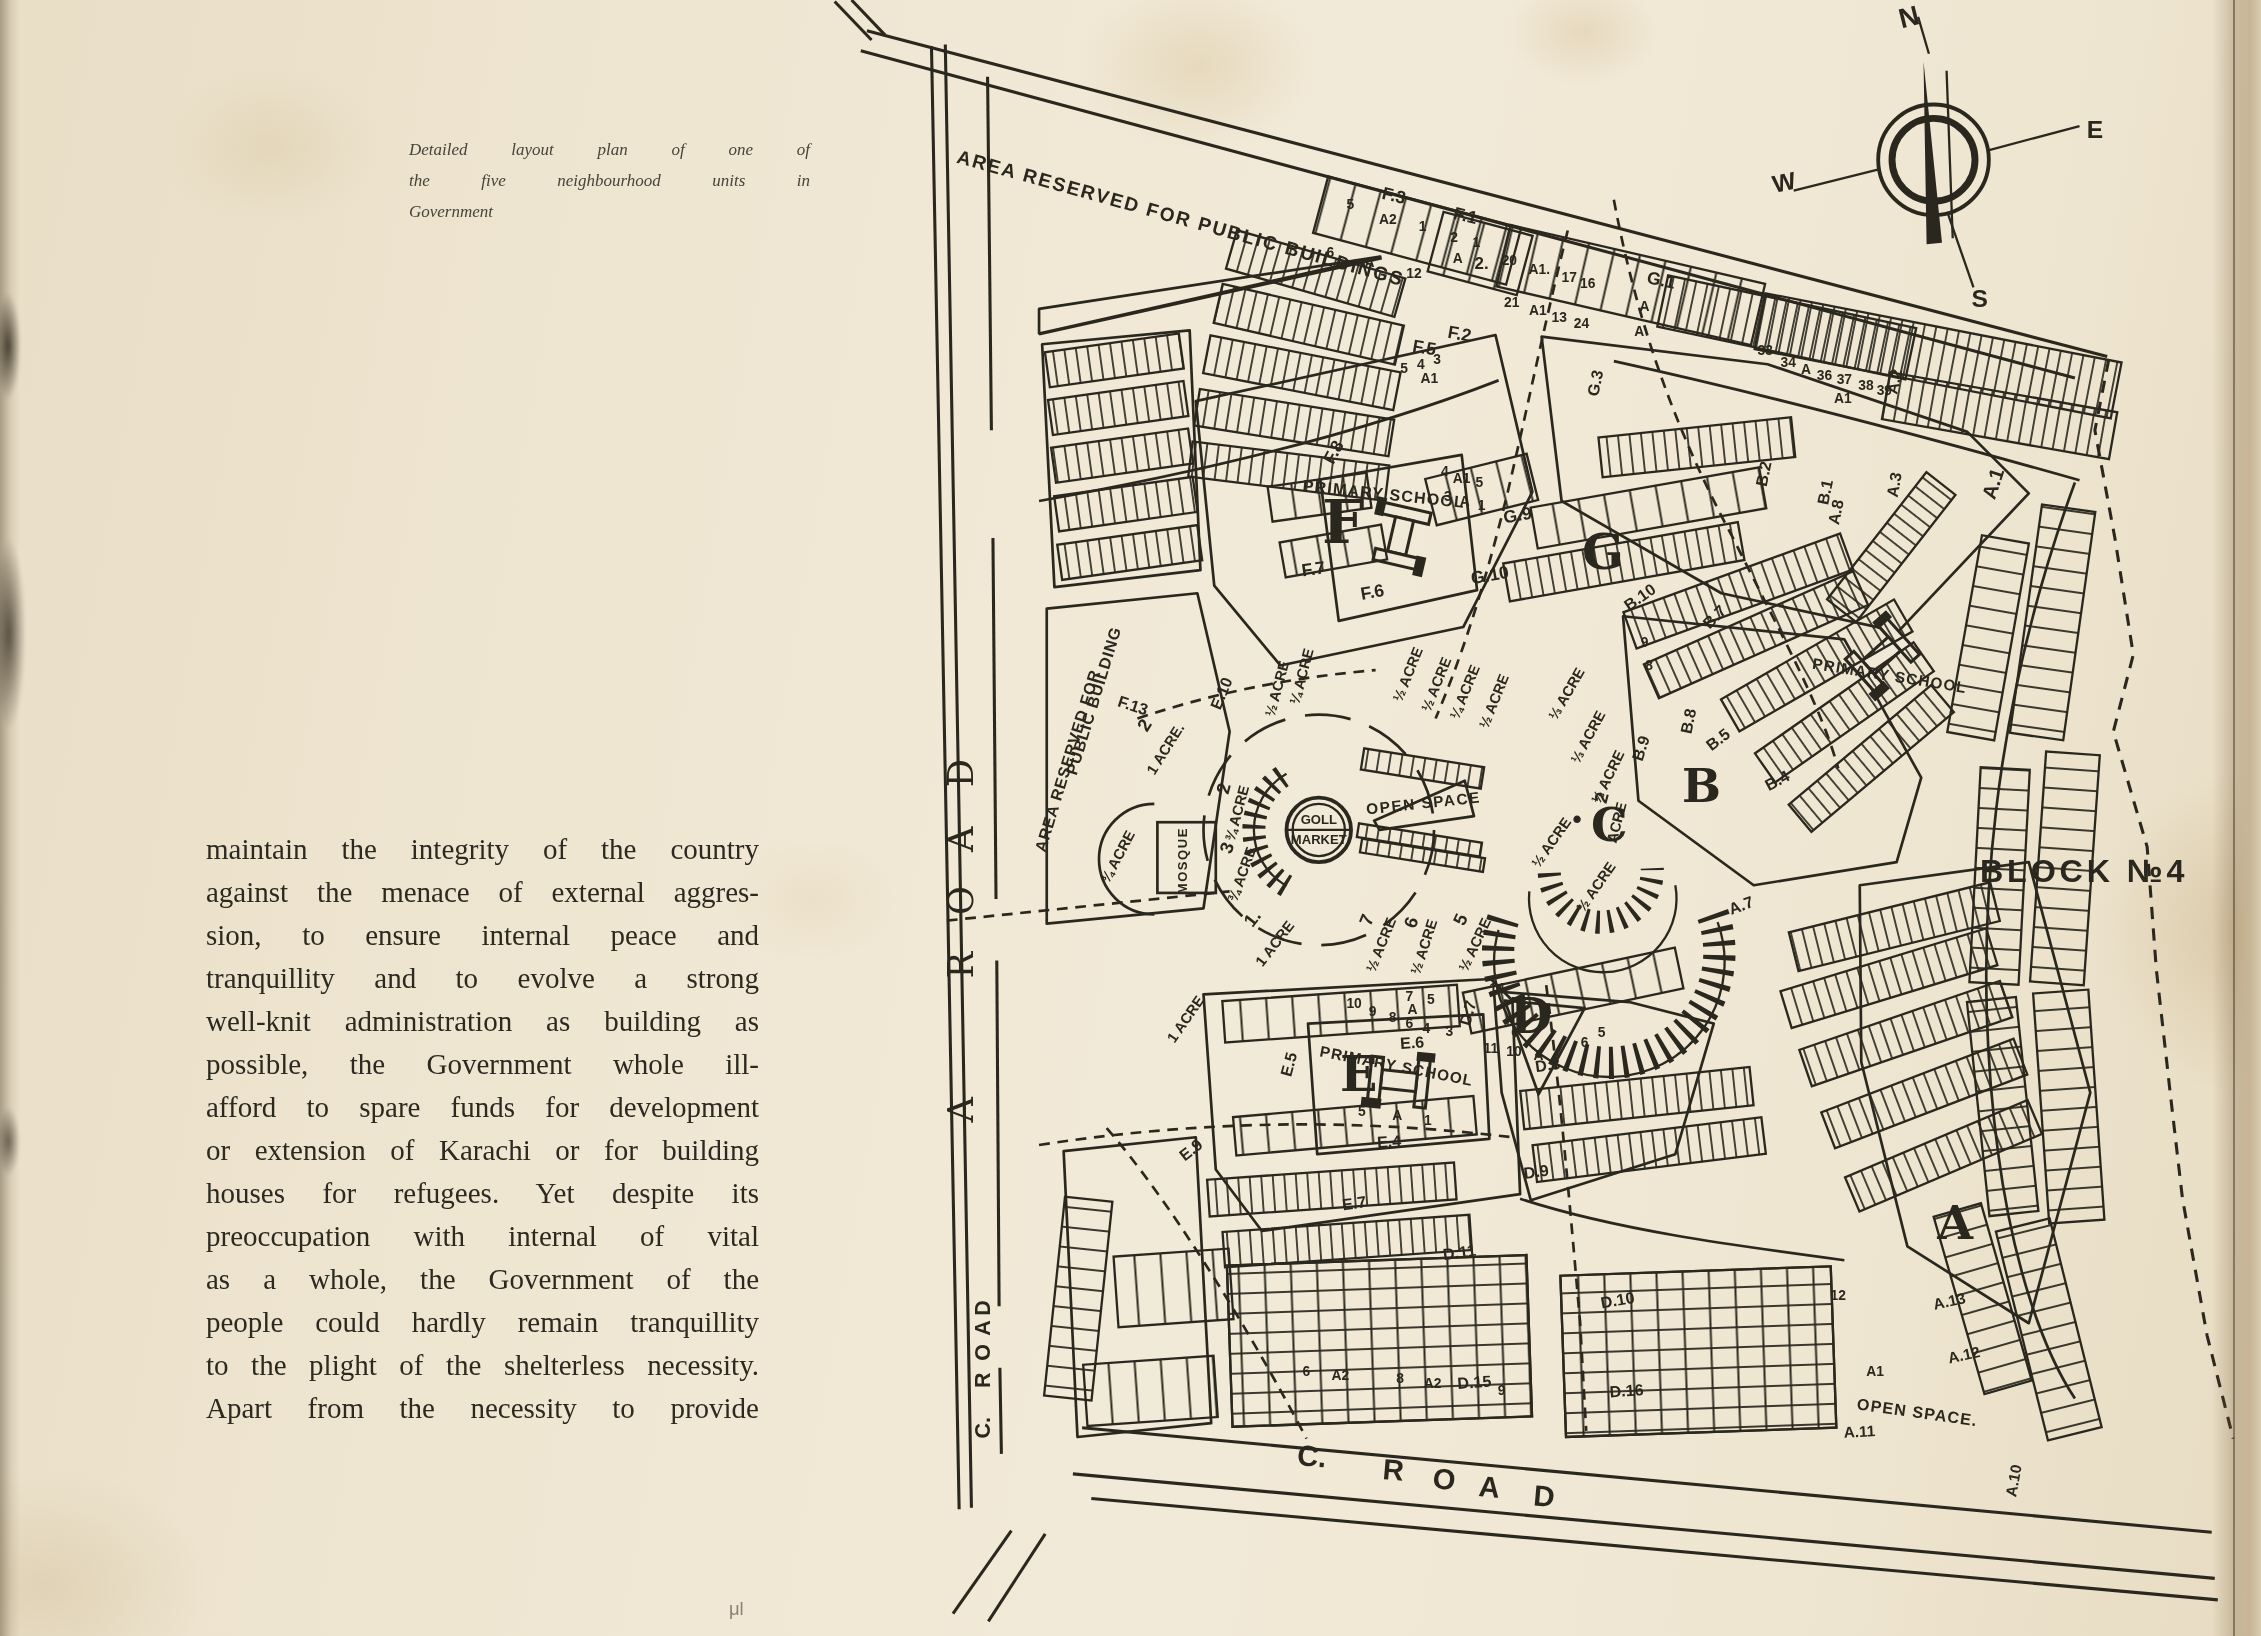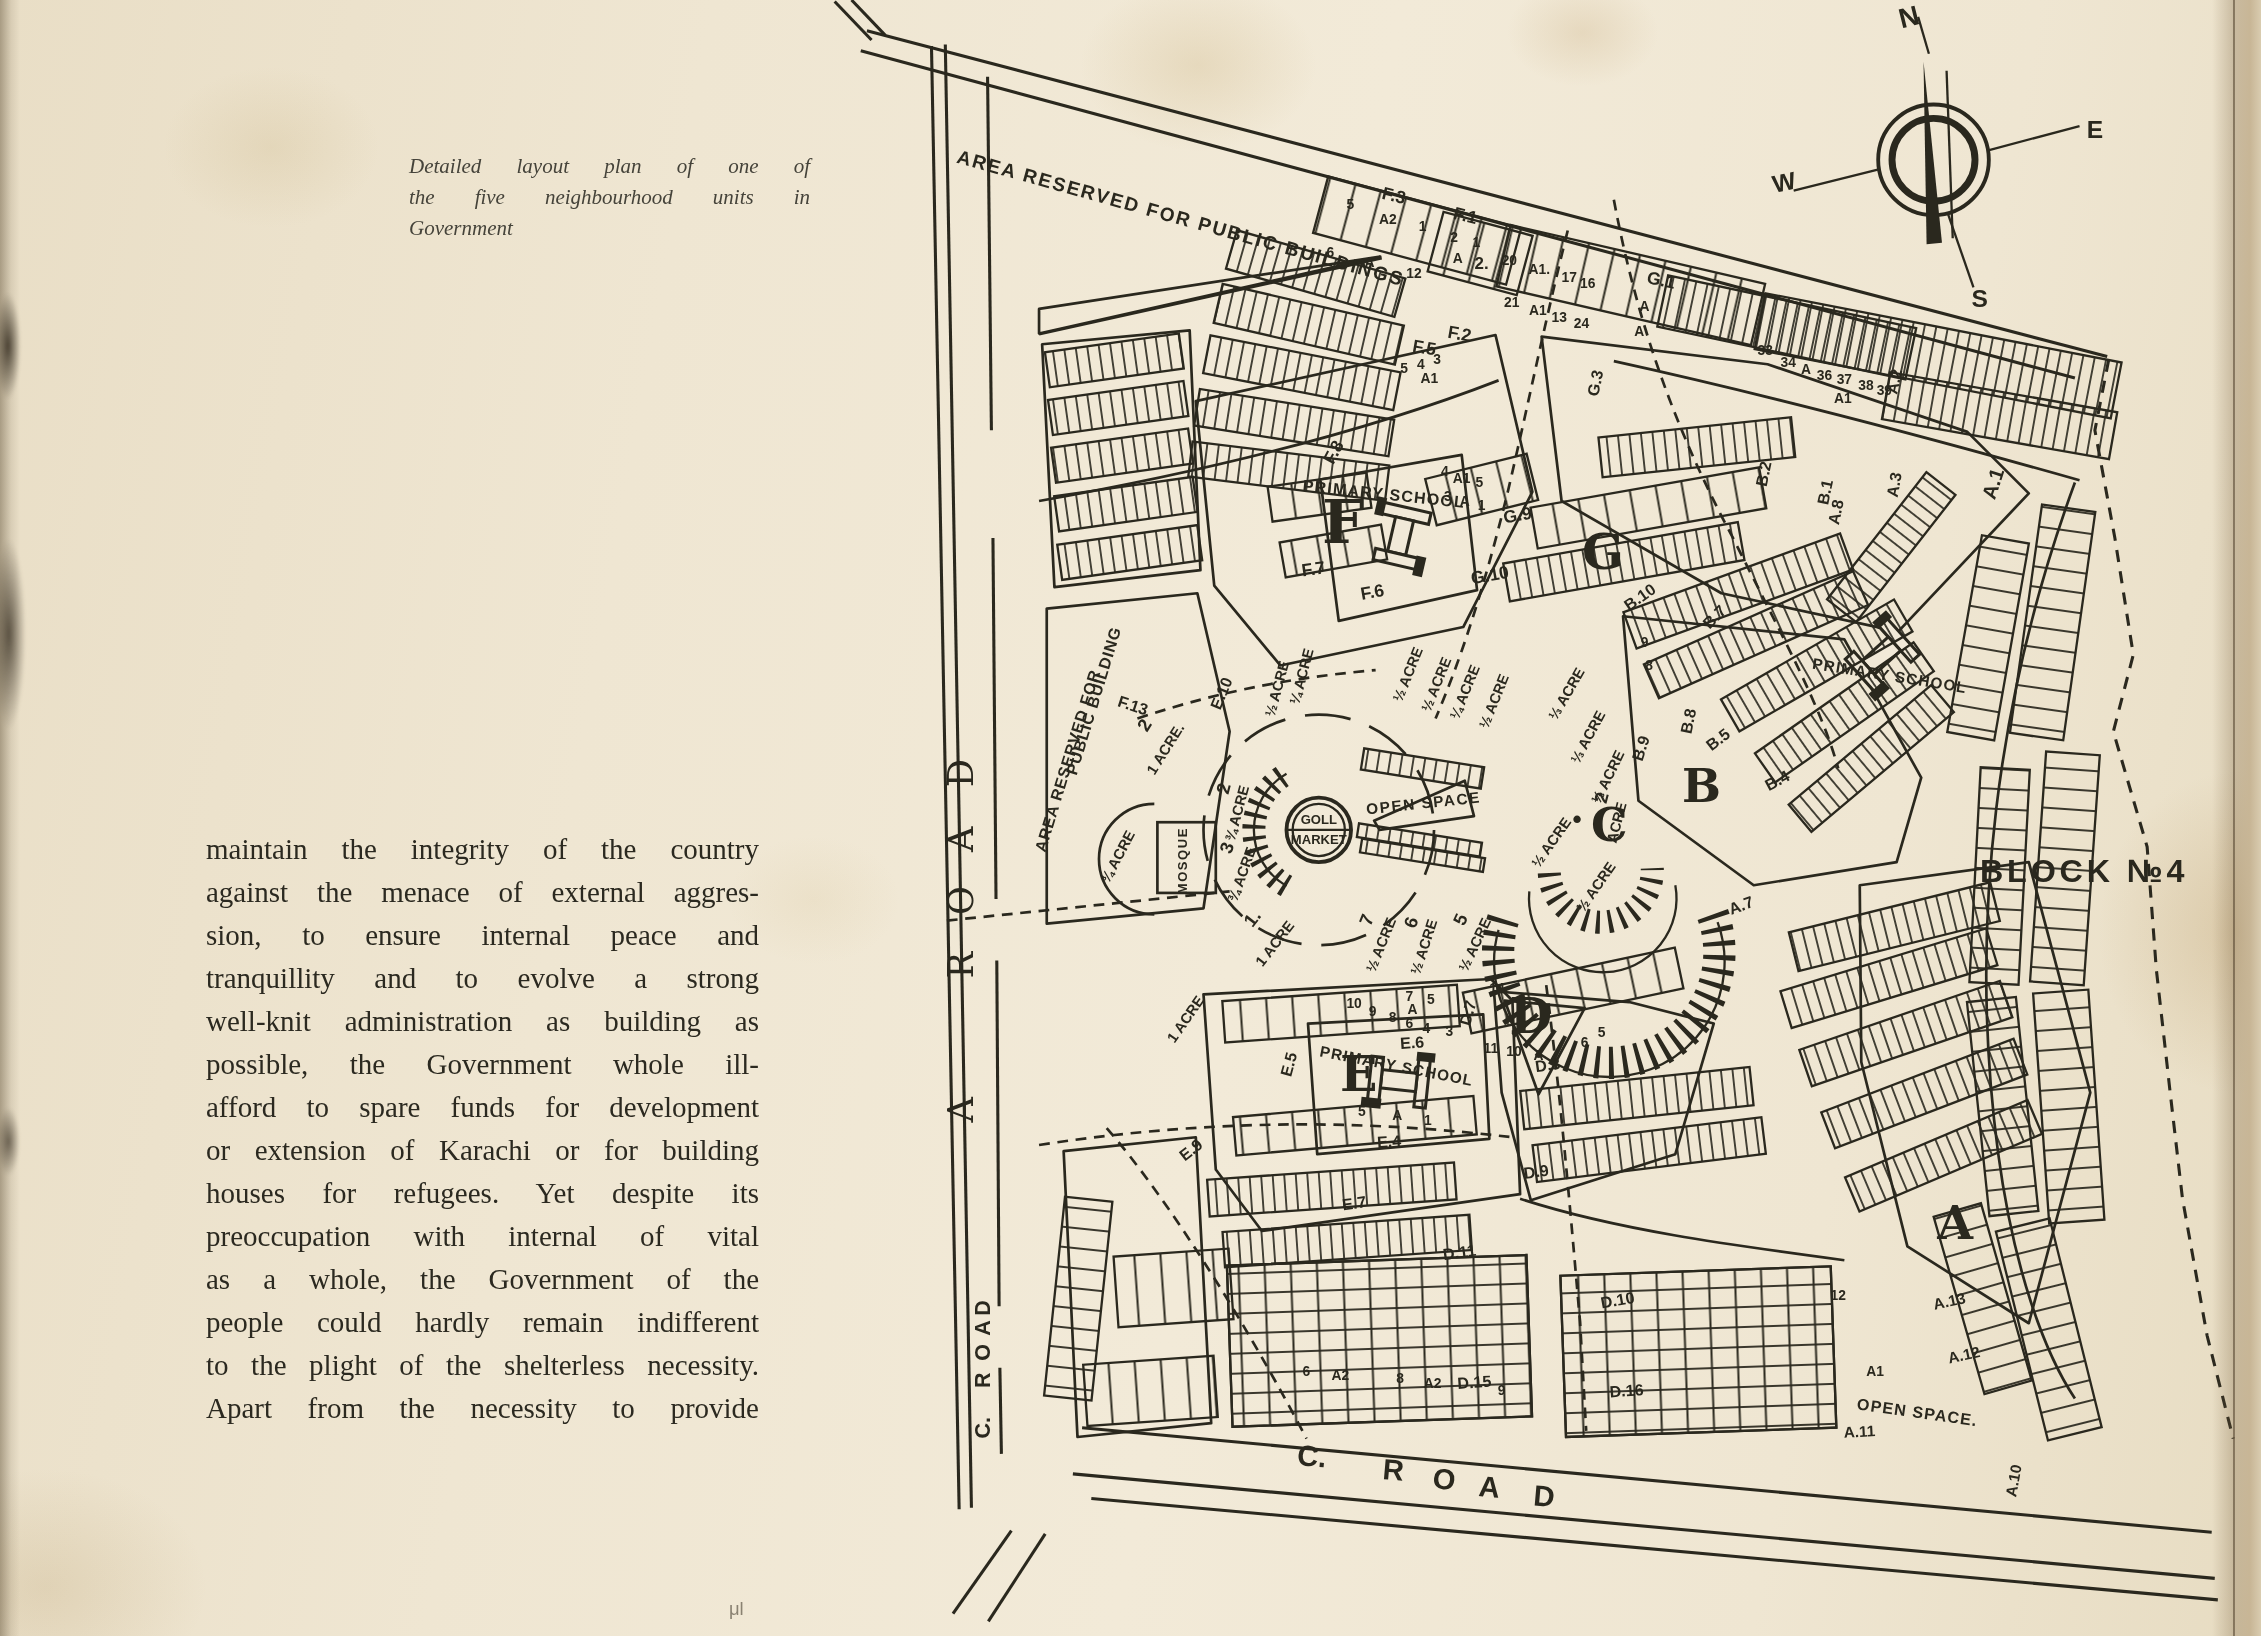--- a/index.html
+++ b/index.html
@@ -14,22 +14,22 @@
       radial-gradient(123px 92px at 36% 55%, rgba(200,175,120,.12), rgba(200,175,120,0) 70%),
       linear-gradient(100deg,#e9dec6 0%,#efe6d2 28%,#f2ead8 55%,#efe6d2 80%,#e7dcc2 100%);
     font-family:"Liberation Serif",serif;color:#2e2c24;
   }
   .left-edge{position:absolute;left:0;top:0;width:20px;height:100%;
     background:linear-gradient(to right, rgba(90,75,50,.45), rgba(90,75,50,.12) 55%, rgba(90,75,50,0));}
   .edge-spot{position:absolute;border-radius:50%;filter:blur(1.5px);}
   .right-edge{position:absolute;right:0;top:0;width:49px;height:100%;
     background:linear-gradient(to right, rgba(120,95,60,0), rgba(120,95,60,.30) 45%, #c8b696 78%, #d9ccb0);}
   .right-edge-line{position:absolute;right:26px;top:0;width:2.3px;height:100%;background:rgba(60,50,35,.55);}
-  .caption{position:absolute;left:409px;top:151px;width:401px;
-    font-style:italic;font-size:21px;line-height:31px;color:#45433a;}
+  .caption{position:absolute;left:409px;top:134px;width:401px;
+    font-style:italic;font-size:17px;line-height:31px;color:#45433a;}
   .cap-line{text-align:justify;text-align-last:justify;}
   .cap-line.last{text-align-last:left;}
   .body-text{position:absolute;left:206px;top:828px;width:553px;
     font-size:29px;line-height:43px;color:#2b2920;}
   .bline{text-align:justify;text-align-last:justify;white-space:nowrap;text-align-last:justify;}
   .bline{white-space:normal;}
   svg#plan{position:absolute;left:0;top:0;width:2261px;height:1636px;}
   .ink{stroke:#2a281e;fill:none;}
 </style>
 </head>
@@ -52,21 +52,21 @@
     <div class="bline">against the menace of external aggres-</div>
     <div class="bline">sion, to ensure internal peace and</div>
     <div class="bline">tranquillity and to evolve a strong</div>
     <div class="bline">well-knit administration as building as</div>
     <div class="bline">possible, the Government whole ill-</div>
     <div class="bline">afford to spare funds for development</div>
     <div class="bline">or extension of Karachi or for building</div>
     <div class="bline">houses for refugees. Yet despite its</div>
     <div class="bline">preoccupation with internal of vital</div>
     <div class="bline">as a whole, the Government of the</div>
-    <div class="bline">people could hardly remain indifferent</div>
+    <div class="bline">people could hardly remain tranquillity</div>
     <div class="bline">to the plight of the shelterless necessity.</div>
     <div class="bline">Apart from the necessity to provide</div>
   </div>
 
   <svg id="plan" viewBox="0 0 2942 2129">
     <defs>
       <pattern id="pf" width="15" height="15" patternUnits="userSpaceOnUse">
           <path d="M7.5 0V15" stroke="#2a281e" stroke-width="2.2"></path>
         </pattern>
       <pattern id="pw" width="34" height="34" patternUnits="userSpaceOnUse">

